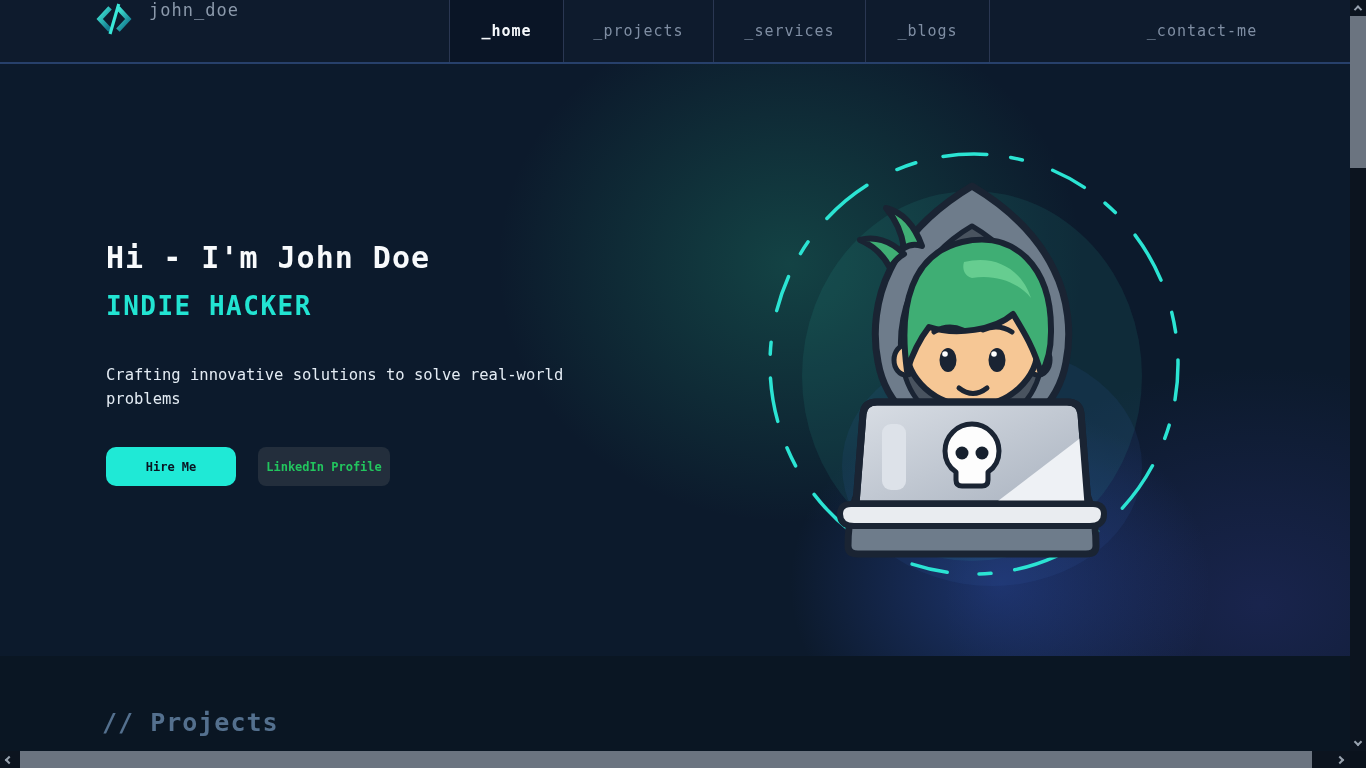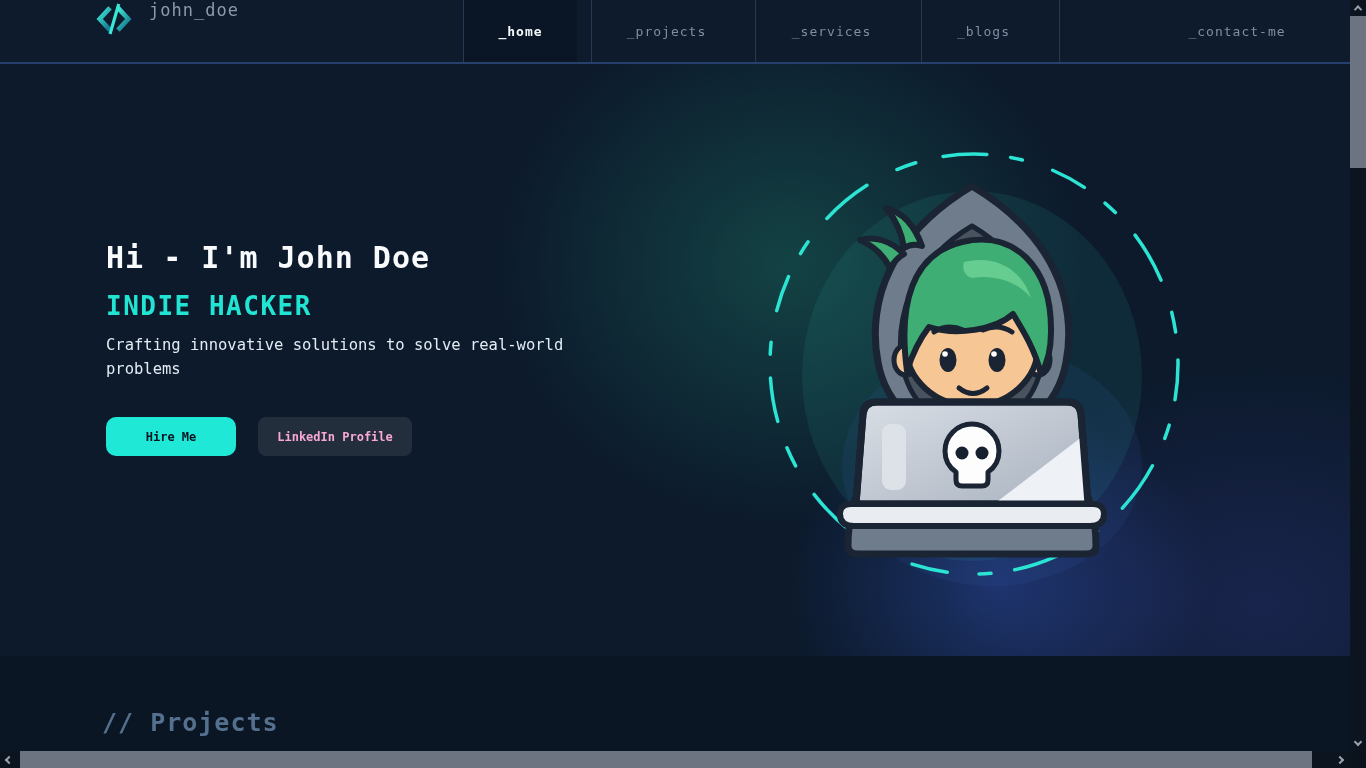--- a/index.html
+++ b/index.html
@@ -19,23 +19,22 @@
     position:absolute; left:94px; top:0; height:62px;
     display:flex; gap:15px; cursor:pointer;
   }
   .brand-name{ color:#8b99ab; font-size:17px; letter-spacing:1px; }
   .nav{
     position:absolute; left:449px; right:0; top:0; height:62px; display:flex;
   }
   .nav-item{
     display:flex; align-items:center; justify-content:center;
     height:100%; border-left:1px solid #2a3752;
-    color:#7f8ea3; font-size:13px; text-decoration:none; letter-spacing:1px;
+    color:#7f8ea3; font-size:15px; text-decoration:none; letter-spacing:1px;
     cursor:pointer;
-    margin-left:14px;
   }
   .nav-item.active{ background:#0a1526; color:#f6f9fc; font-weight:bold; }
   .w-home{ width:114px; } .w-projects{ width:150px; }
   .w-services{ width:152px; } .w-blogs{ width:124px; }
   .nav-item.contact{ flex:1; padding-left:64px;text-align:center; }
 
   
   .hero{
     position:absolute; top:64px; left:0; width:1350px; height:592px;
     background:
@@ -45,33 +44,33 @@
       #0c1a2c;
     overflow:hidden;
   }
   .hero-copy{ position:absolute; left:106px; top:176px; width:540px; }
   .hero-copy h1{
     color:#f8fafc; font-size:30px; font-weight:bold; letter-spacing:1px;
     margin-bottom:16px; white-space:nowrap;
   }
   .hero-copy h2{
     color:#22e4d2; font-size:26px; font-weight:bold; letter-spacing:1.5px;
-    margin-bottom:12px;
+    margin-bottom:42px;
   }
   .hero-copy p{
     color:#e3ebf3; font-size:15.5px; line-height:1.55; max-width:487px;
     margin-bottom:36px;
   }
   .cta-row{ display:flex; gap:22px; }
   .btn{
     font-family:"DejaVu Sans Mono", monospace; font-size:12px; font-weight:bold;
     border:none; border-radius:10px; height:39px; cursor:pointer;
   }
   .btn-hire{ background:#1fe9d6; color:#0a1422; width:130px; }
-  .btn-linkedin{ background:#232e3c; color:#f9a8d4; width:154px; border-radius:8px; }
+  .btn-linkedin{ background:#232e3c; color:#22c55e; width:132px; border-radius:8px; }
 
   .hero-art{ position:absolute; left:752px; top:72px; width:450px; height:450px; }
 
   
   .projects{
     position:absolute; top:656px; left:0; width:1350px; height:95px;
     background:#0a1623;
   }
   .projects h2{
     position:absolute; left:102px; top:52px;

